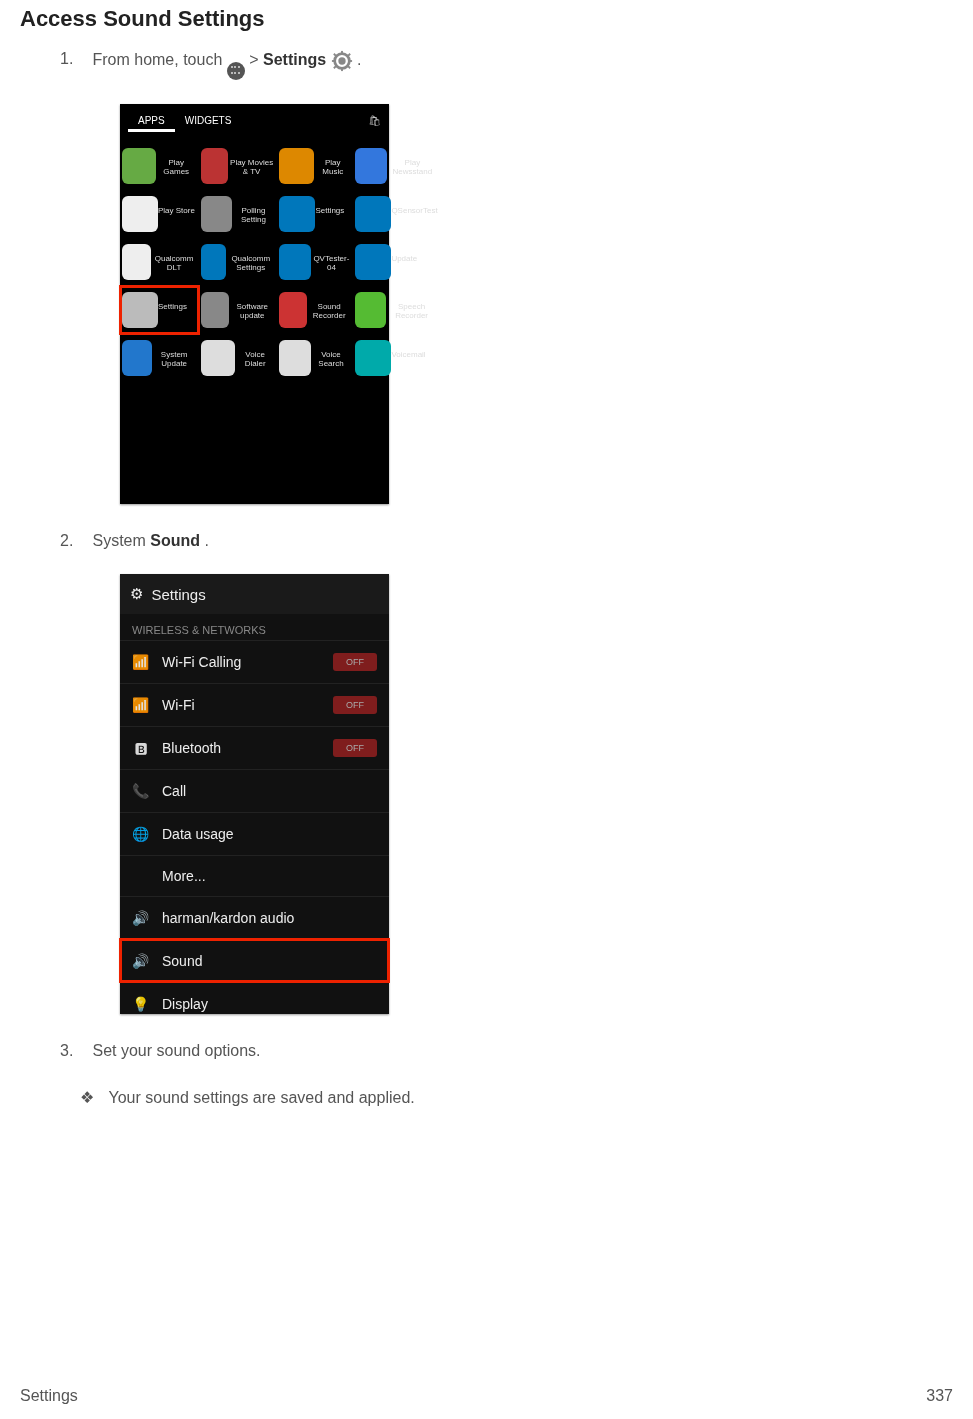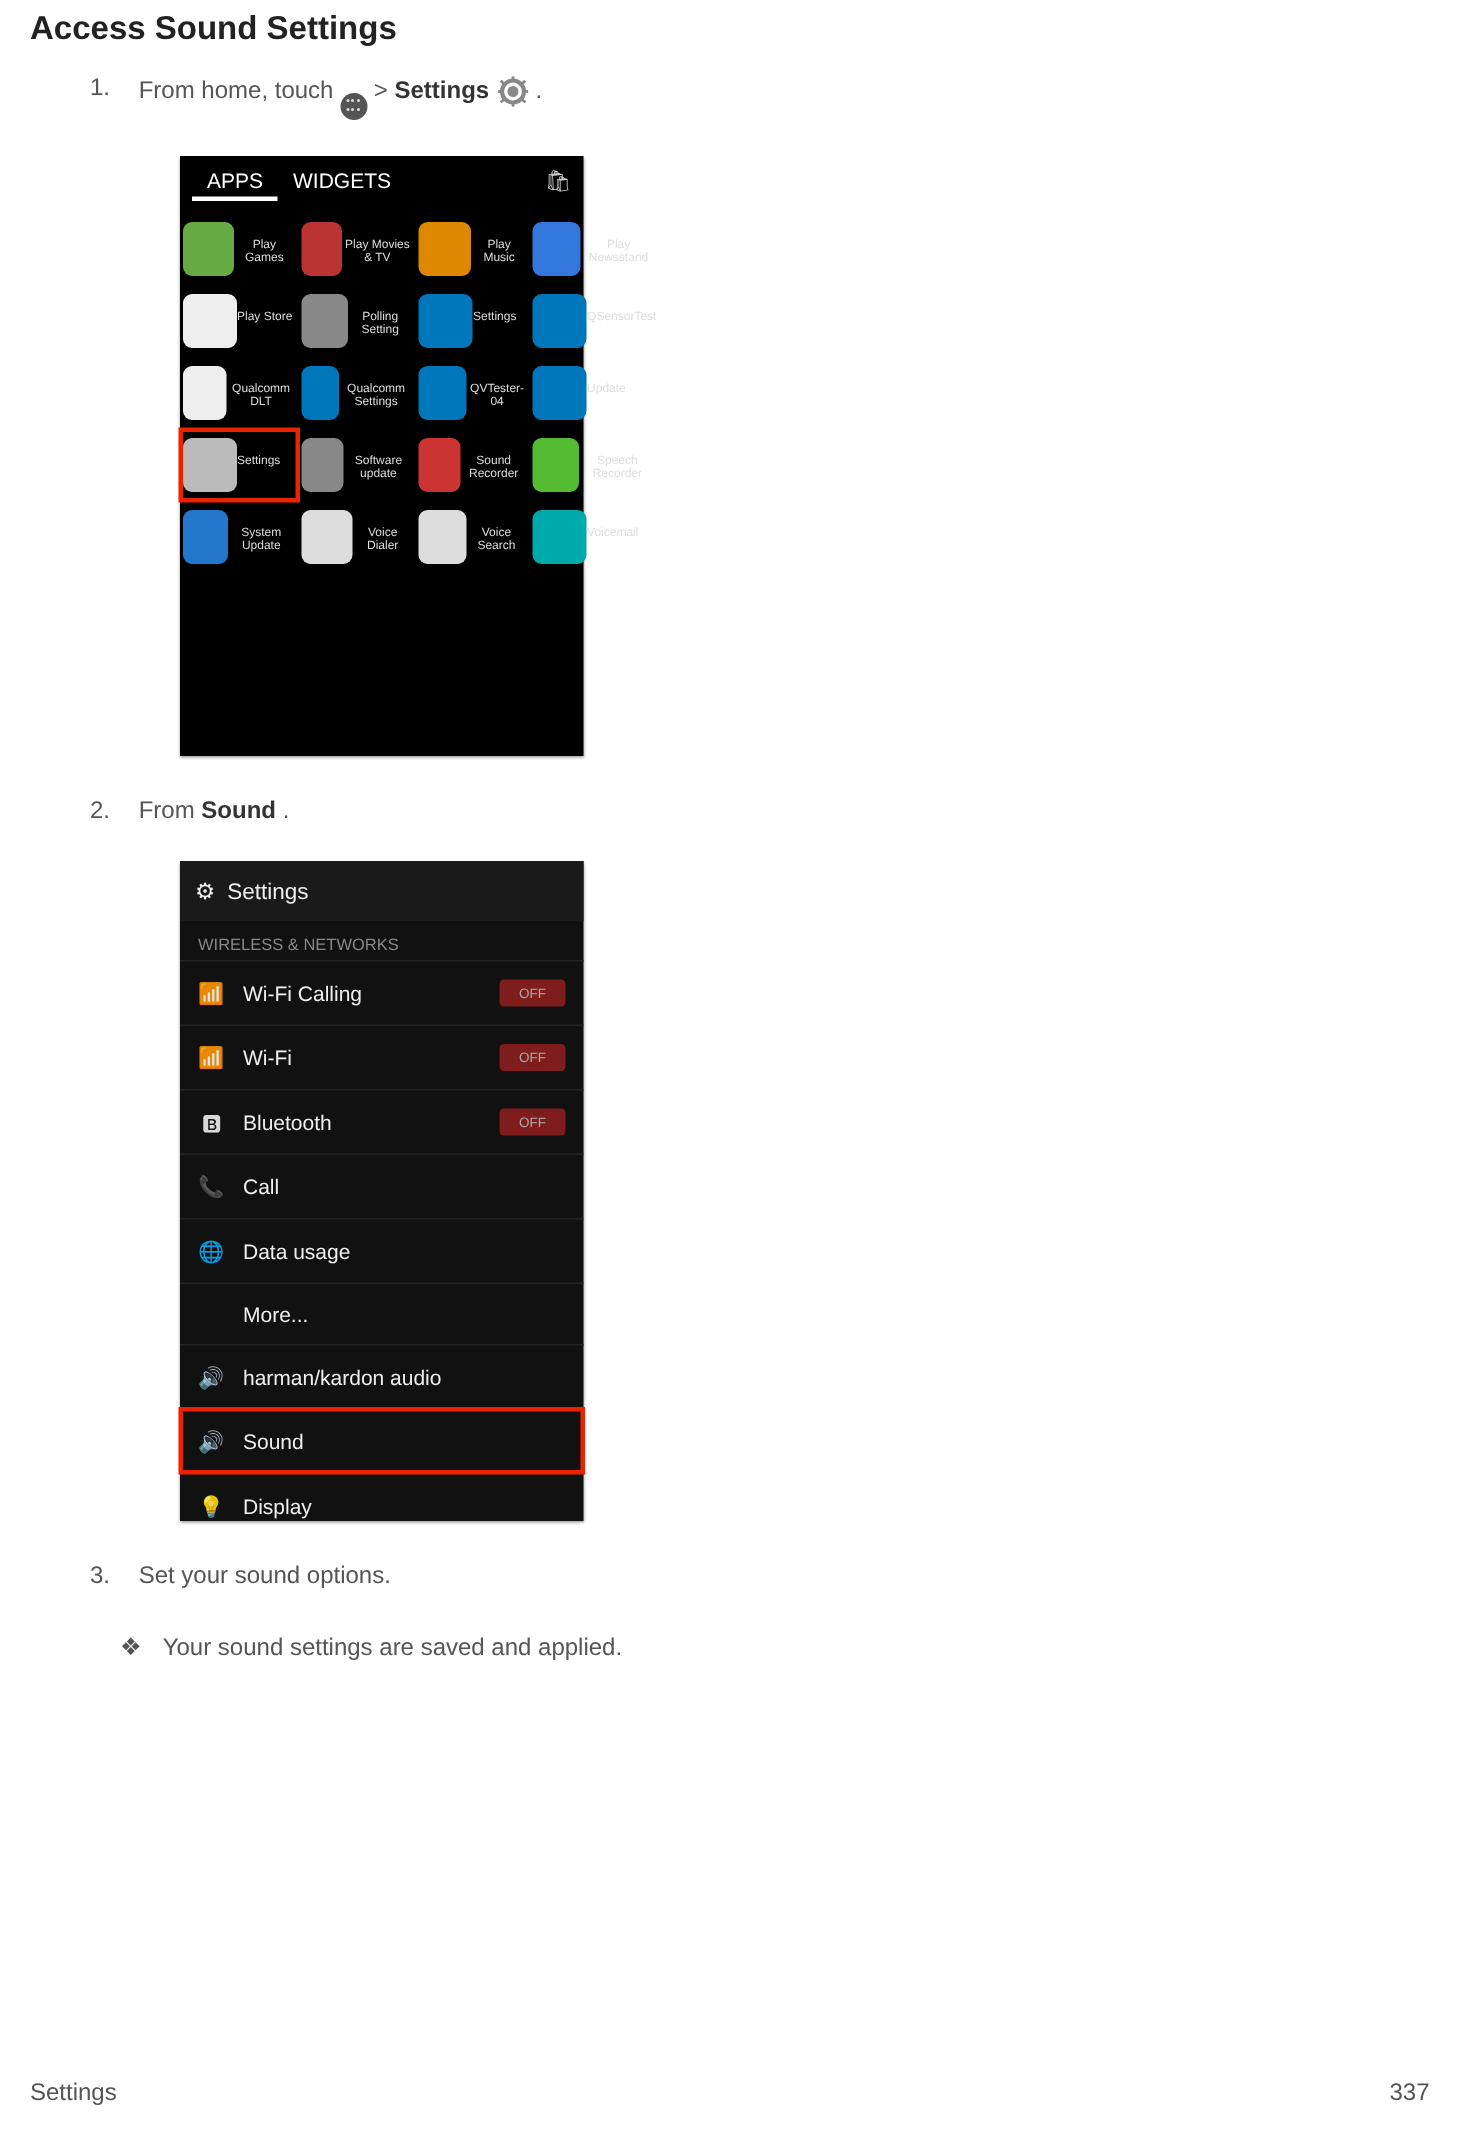--- a/index.html
+++ b/index.html
@@ -11,21 +11,21 @@
   .li-body{display:inline-block;vertical-align:top;color:#555;font-size:16px}
   .bold{font-weight:bold;color:#333}
   .inline-icon{display:inline-block;vertical-align:middle}
   .apps-circle{width:18px;height:18px;border-radius:50%;background:#555;display:inline-flex;align-items:center;justify-content:center;vertical-align:-3px}
   .apps-circle .dots{width:10px;height:10px;display:grid;grid-template-columns:repeat(3,1fr);grid-template-rows:repeat(2,1fr);gap:1px}
   .apps-circle .dots span{width:2px;height:2px;background:#ddd;border-radius:50%}
   .gear{width:22px;height:22px;display:inline-block;vertical-align:-5px}
   .screenshot{margin:24px 0 0 60px;box-shadow:0 1px 2px rgba(0,0,0,.4)}
   
   .ss1{width:269px;height:400px;background:#000}
-  .ss1 .tabs{height:32px;display:flex;align-items:center;padding:0 8px;color:#fff;font-size:14px}
+  .ss1 .tabs{height:32px;display:flex;align-items:center;padding:0 8px;color:#fff;font-size:10px}
   .ss1 .tabs .tab{padding:4px 10px;position:relative}
   .ss1 .tabs .tab.active::after{content:"";position:absolute;left:0;right:0;bottom:-2px;height:3px;background:#fff}
   .ss1 .tabs .shop{margin-left:auto;opacity:.8}
   .ss1 .grid{padding:6px 0;display:grid;grid-template-columns:repeat(4,1fr)}
   .ss1 .app{display:flex;flex-direction:row;align-items:center;padding:6px 2px;position:relative}
   .ss1 .app .icn{width:36px;height:36px;border-radius:6px;background:#333;display:flex;align-items:center;justify-content:center}
   .ss1 .app .lbl{color:#ddd;font-size:8px;text-align:center;margin-top:4px;line-height:1.1;height:18px}
   .ss1 .app.hilite{outline:3px solid #e20;outline-offset:-2px}
   
   .ss2{width:269px;height:440px;background:#111}
@@ -173,21 +173,21 @@
               <div class="icn" style="background: rgb(0, 170, 170);"></div>
               <div class="lbl">Voicemail</div>
             </div>
           </div>
       </div>
     </div>
 
     <div class="li">
       <span class="li-num">2.</span>
       <span class="li-body">
-        <span>From </span>
+        <span>System </span>
         <span class="bold">Sound</span>
         <span>.</span>
       </span>
       
       <div class="screenshot ss2">
         <div class="hdr">
           <span>⚙</span>
           <span>Settings</span>
         </div>
         <div class="cat">WIRELESS &amp; NETWORKS</div>

